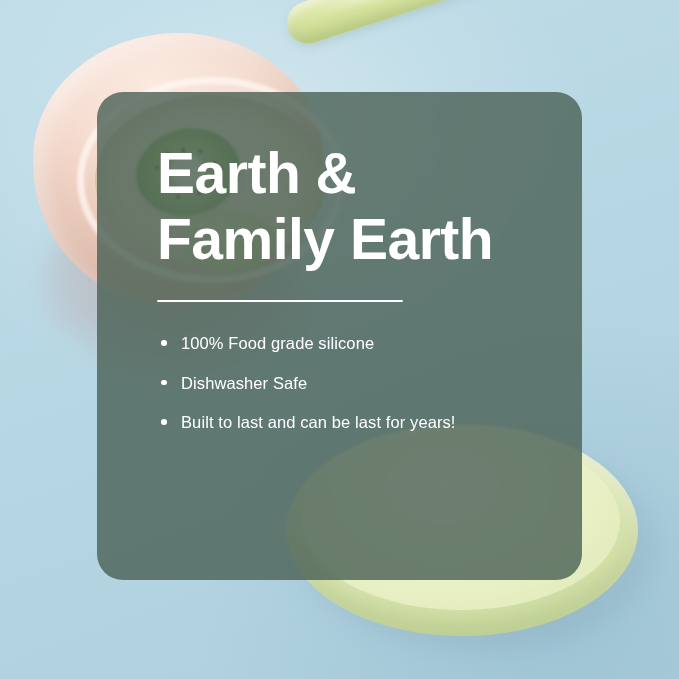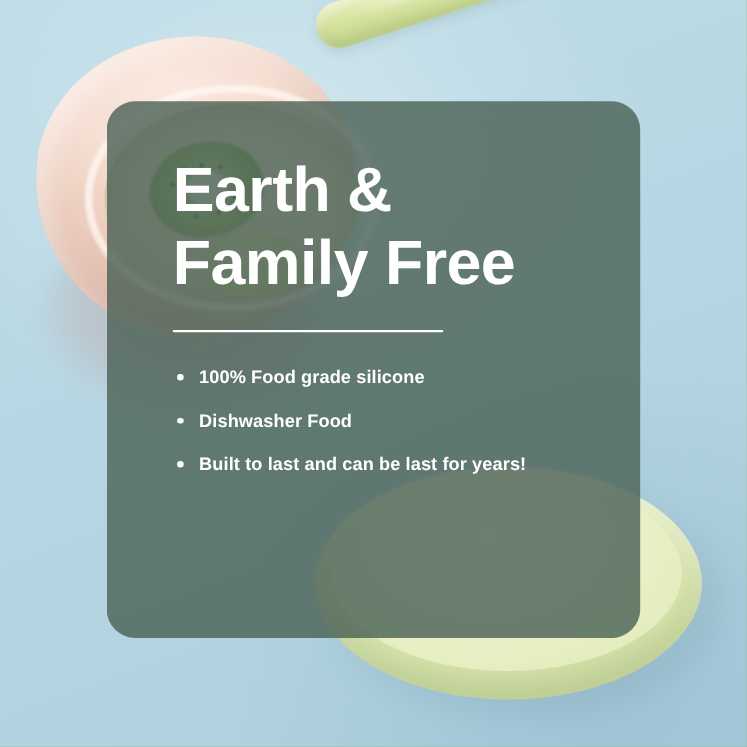--- a/index.html
+++ b/index.html
@@ -243,21 +243,21 @@
 
   .bullets {
     margin: 26px 0 0 0;
     padding: 0;
     list-style: none;
   }
   .bullets li {
     position: relative;
     color: #ffffff;
     font-size: 16.5px;
-    font-weight: 700;
+    font-weight: 400;
     line-height: 1.85;
     padding-left: 24px;
     margin-bottom: 9px;
     max-width: 352px;
     letter-spacing: 0.1px;
   }
   .bullets li::before {
     content: "";
     position: absolute;
     left: 4px;
@@ -297,27 +297,27 @@
     <div class="lid">
       <div class="lid-top"></div>
     </div>
   </div>
 
   <div class="panel">
     <div class="panel-inner">
 
       <h1 class="headline">
         <span class="line">Earth &amp;</span>
-        <span class="line">Family Free</span>
+        <span class="line">Family Earth</span>
       </h1>
 
       <hr class="divider">
 
       <ul class="bullets">
         <li>100% Food grade silicone</li>
-        <li>Dishwasher Food</li>
+        <li>Dishwasher Safe</li>
         <li>Built to last and can be last for years!</li>
       </ul>
 
     </div>
   </div>
 
 </div>
 
 </body></html>

